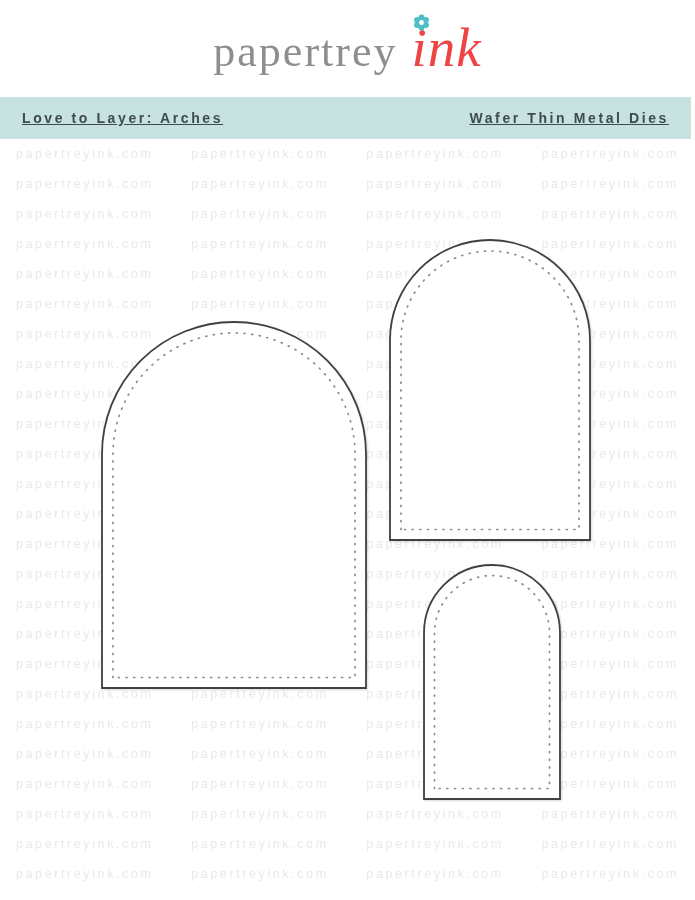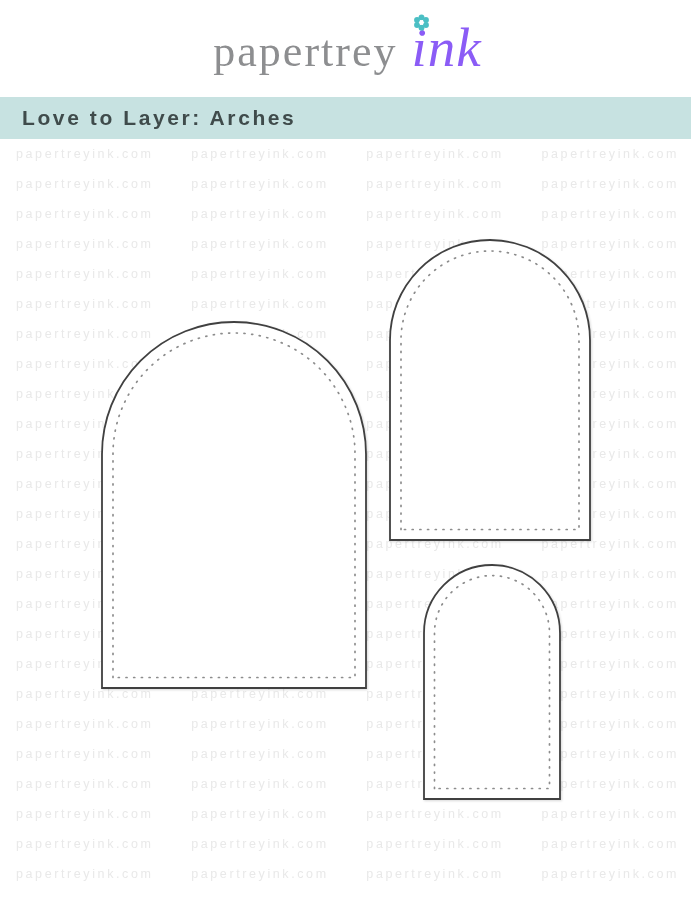--- a/index.html
+++ b/index.html
@@ -16,27 +16,27 @@
   body{width:695px;height:900px;font-family:"Liberation Sans",sans-serif;}
   .page{position:relative;width:695px;height:900px;background:#ffffff;overflow:hidden;}
 
   
   .logo{position:relative;z-index:3;height:97px;text-align:center;padding-top:20px;
         white-space:nowrap;line-height:1;}
   .brand-serif{font-family:"Liberation Serif",serif;font-size:44px;font-weight:400;
                color:var(--logo-gray);letter-spacing:2px;}
   .brand-script-wrap{position:relative;display:inline-block;margin-left:14px;}
   .brand-script{font-family:"Liberation Serif",serif;font-style:italic;font-size:55px;
-                color:#8b5cf6;letter-spacing:1px;}
+                color:#ef4444;letter-spacing:1px;}
   .flower{position:absolute;left:1px;top:-7px;width:19px;height:19px;display:block;}
 
   
   .banner{position:relative;z-index:3;height:42px;width:691px;background:var(--banner-bg);
           display:flex;align-items:center;justify-content:space-between;padding:0 22px;}
-  .banner span{font-size:21px;font-weight:700;color:var(--banner-text);letter-spacing:2.6px;}
+  .banner span{font-size:14px;font-weight:700;color:var(--banner-text);letter-spacing:2.6px;text-decoration:underline;}
 
   
   .watermark{position:absolute;left:0;top:139px;right:0;bottom:0;z-index:0;overflow:hidden;}
   .wm-row{height:30px;display:flex;justify-content:space-between;align-items:center;
           padding:0 16px;}
   .wm-row span{font-size:12.5px;letter-spacing:2.6px;color:var(--wm-color);
                font-weight:400;white-space:nowrap;}
 
   
   .die{position:absolute;z-index:1;filter:drop-shadow(1px 1.5px 1px rgba(0,0,0,0.15));}
@@ -63,20 +63,21 @@
           </g>
           <circle cx="10" cy="10" r="2.3" fill="#ffffff"></circle>
         </svg>
       </span>
       <span class="brand-script">ink</span>
     </span>
   </header>
 
   <div class="banner">
     <span>Love to Layer: Arches</span>
+    <span>Wafer Thin Metal Dies</span>
   </div>
 
   <div class="watermark" id="watermark">
       <div class="wm-row">
         <span>papertreyink.com</span>
         <span>papertreyink.com</span>
         <span>papertreyink.com</span>
         <span>papertreyink.com</span>
       </div>
       <div class="wm-row">

